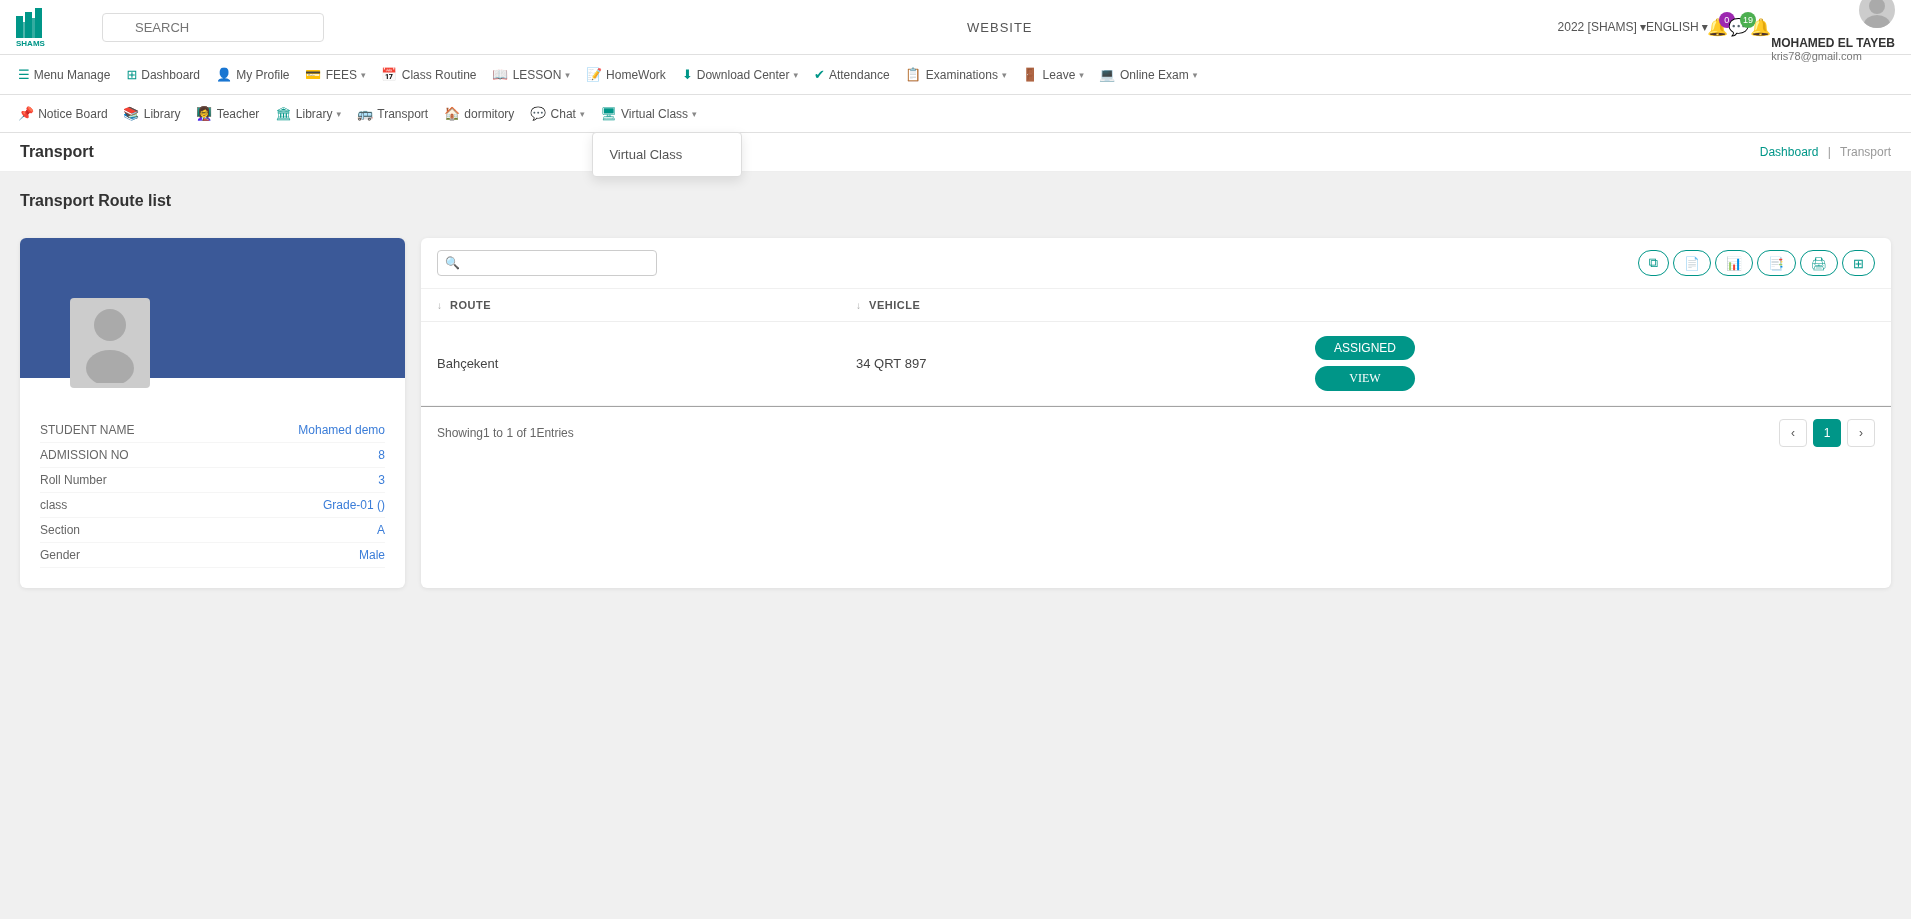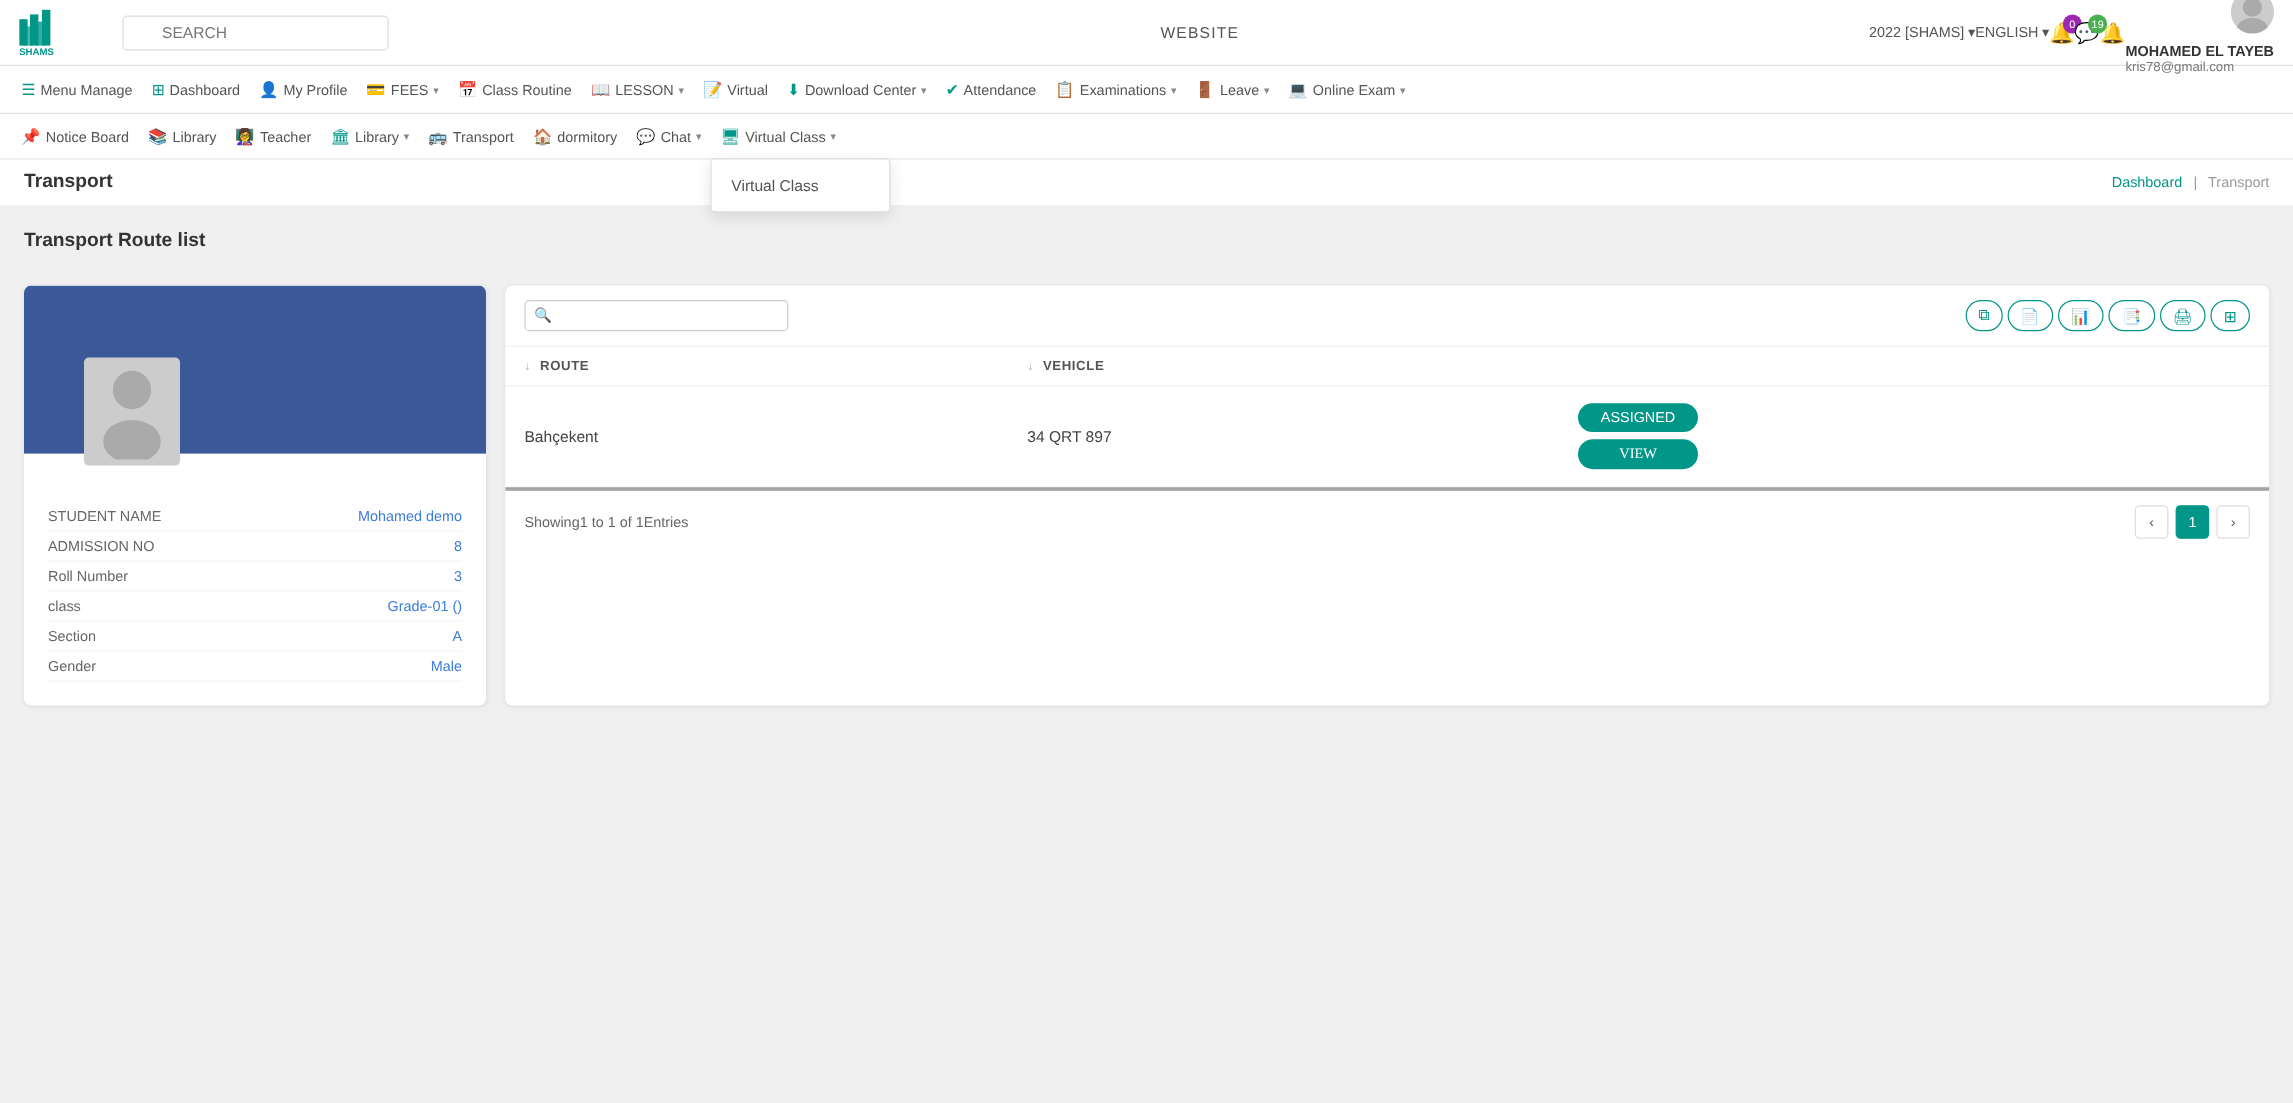--- a/index.html
+++ b/index.html
@@ -349,21 +349,21 @@
       text-align: center;
       font-family: Liberation Serif, serif;
     }
 
     
     .pagination-bar {
       display: flex;
       align-items: center;
       justify-content: space-between;
       padding: 12px 16px;
-      border-top: 3px solid #a3a3a3;
+      border-top: 1px solid #a3a3a3;
       font-size: 12px;
       color: #666;
     }
     .pagination-btns {
       display: flex;
       align-items: center;
       gap: 6px;
     }
     .page-btn {
       width: 28px;
@@ -463,21 +463,21 @@
       <span class="nav-icon">📅</span>
       <span>Class Routine</span>
       </div>
     <div class="nav-item">
       <span class="nav-icon">📖</span>
       <span>LESSON</span>
       <span class="arrow">▾</span>
     </div>
     <div class="nav-item">
       <span class="nav-icon">📝</span>
-      <span>Virtual</span>
+      <span>HomeWork</span>
       </div>
     <div class="nav-item">
       <span class="nav-icon">⬇</span>
       <span>Download Center</span>
       <span class="arrow">▾</span>
     </div>
     <div class="nav-item">
       <span class="nav-icon">✔</span>
       <span>Attendance</span>
       </div>

